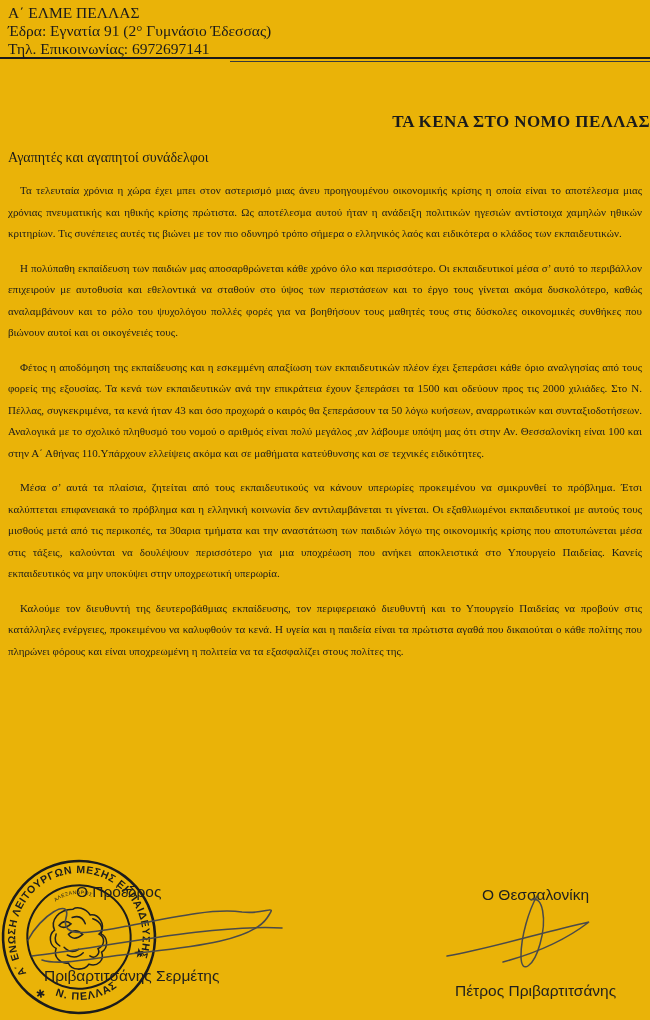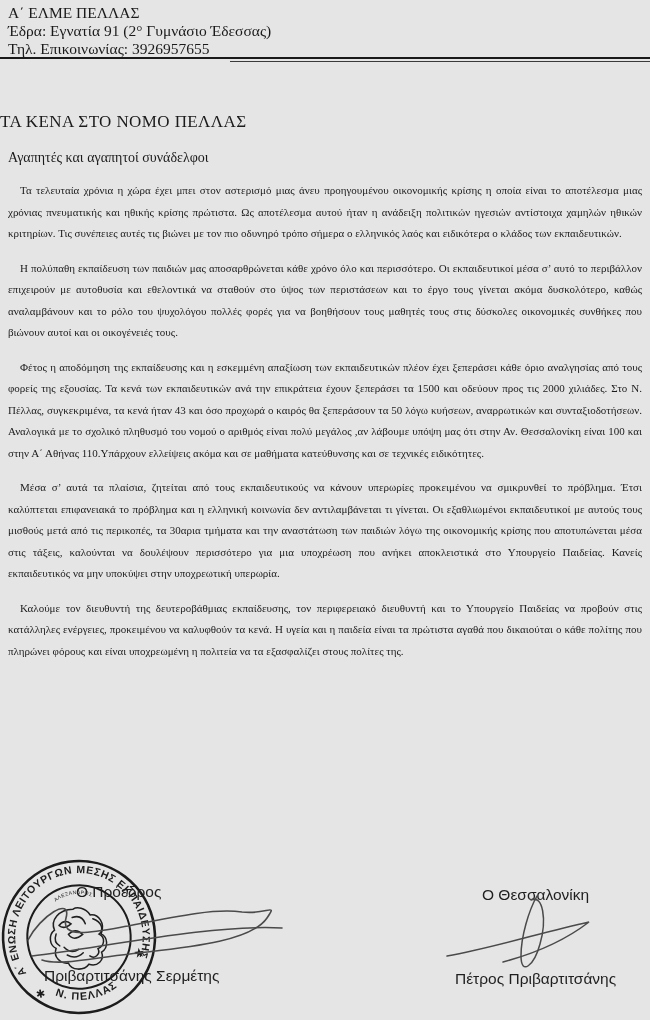--- a/index.html
+++ b/index.html
@@ -1,40 +1,40 @@
 <!DOCTYPE html>
 <html><head>
 <meta charset="utf-8">
 <style>
   html,body{margin:0;padding:0;background:#888;}
   .page{
     position:relative;
     width:650px;height:1020px;
-    background:#e5e5e5;
+    background:#eab308;
     font-family:"Liberation Serif", serif;
     color:#1b1b1b;
     overflow:hidden;
   }
   .letterhead{
     position:absolute;top:4px;left:8px;right:8px;
     font-size:15.5px;line-height:18px;
   }
   .letterhead div{white-space:nowrap;}
   .rule{
     position:absolute;top:57px;left:0;width:650px;
     border-top:2px solid #1a1a1a;
   }
   .rule2{
     position:absolute;top:61px;left:230px;width:420px;
     border-top:1px solid #3a3a3a;
   }
   .title{
     position:absolute;top:112px;left:0;width:650px;
-    margin:0;text-align:left;
-    font-size:17px;font-weight:normal;letter-spacing:.4px;
+    margin:0;text-align:right;
+    font-size:17px;font-weight:bold;letter-spacing:.4px;
   }
   .salutation{
     position:absolute;top:150px;left:8px;
     font-size:14px;
   }
   .bodytext{
     position:absolute;top:180px;left:8px;width:634px;
     font-size:11px;line-height:21.5px;
     text-align:justify;
   }
@@ -50,21 +50,21 @@
   svg text{font-family:"Liberation Sans", sans-serif;fill:#1c1c1c;}
 </style>
 </head>
 <body>
 
 <div class="page">
 
   <div class="letterhead">
     <div>Α΄ ΕΛΜΕ ΠΕΛΛΑΣ</div>
     <div>Έδρα: Εγνατία 91 (2° Γυμνάσιο Έδεσσας)</div>
-    <div>Τηλ. Επικοινωνίας: 3926957655</div>
+    <div>Τηλ. Επικοινωνίας: 6972697141</div>
   </div>
   <div class="rule"></div>
   <div class="rule2"></div>
 
   <h1 class="title">ΤΑ ΚΕΝΑ ΣΤΟ ΝΟΜΟ ΠΕΛΛΑΣ</h1>
 
   <div class="salutation">Αγαπητές και αγαπητοί συνάδελφοι</div>
 
   <div class="bodytext">
     <p>Τα τελευταία χρόνια η χώρα έχει μπει στον αστερισμό μιας άνευ προηγουμένου οικονομικής κρίσης η οποία είναι το αποτέλεσμα μιας χρόνιας πνευματικής και ηθικής κρίσης πρώτιστα. Ως αποτέλεσμα αυτού ήταν η ανάδειξη πολιτικών ηγεσιών αντίστοιχα χαμηλών ηθικών κριτηρίων. Τις συνέπειες αυτές τις βιώνει με τον πιο οδυνηρό τρόπο σήμερα ο ελληνικός λαός και ειδικότερα ο κλάδος των εκπαιδευτικών.</p>
@@ -117,16 +117,16 @@
     </svg>
     <div class="sig-label" style="left:44px;top:117px;">Πριβαρτιτσάνης Σερμέτης</div>
 
     <div class="sig-label" style="left:482px;top:36px;">Ο Θεσσαλονίκη</div>
     <svg class="sigpath" style="left:443px;top:42px;" width="150" height="95" viewBox="0 0 150 95">
       <g fill="none" stroke="#4a4a4a" stroke-width="1.5" stroke-linecap="round">
         <path d="M 88 8 C 100 2 104 28 97 52 C 91 74 78 84 78 64 C 78 44 86 18 94 4"></path>
         <path d="M 4 64 C 50 56 100 40 146 30 C 120 50 90 62 60 70"></path>
       </g>
     </svg>
-    <div class="sig-label" style="left:455px;top:120px;">Πέτρος Πριβαρτιτσάνης</div>
+    <div class="sig-label" style="left:455px;top:132px;">Πέτρος Πριβαρτιτσάνης</div>
 
   </div>
 </div>
 
 </body></html>

